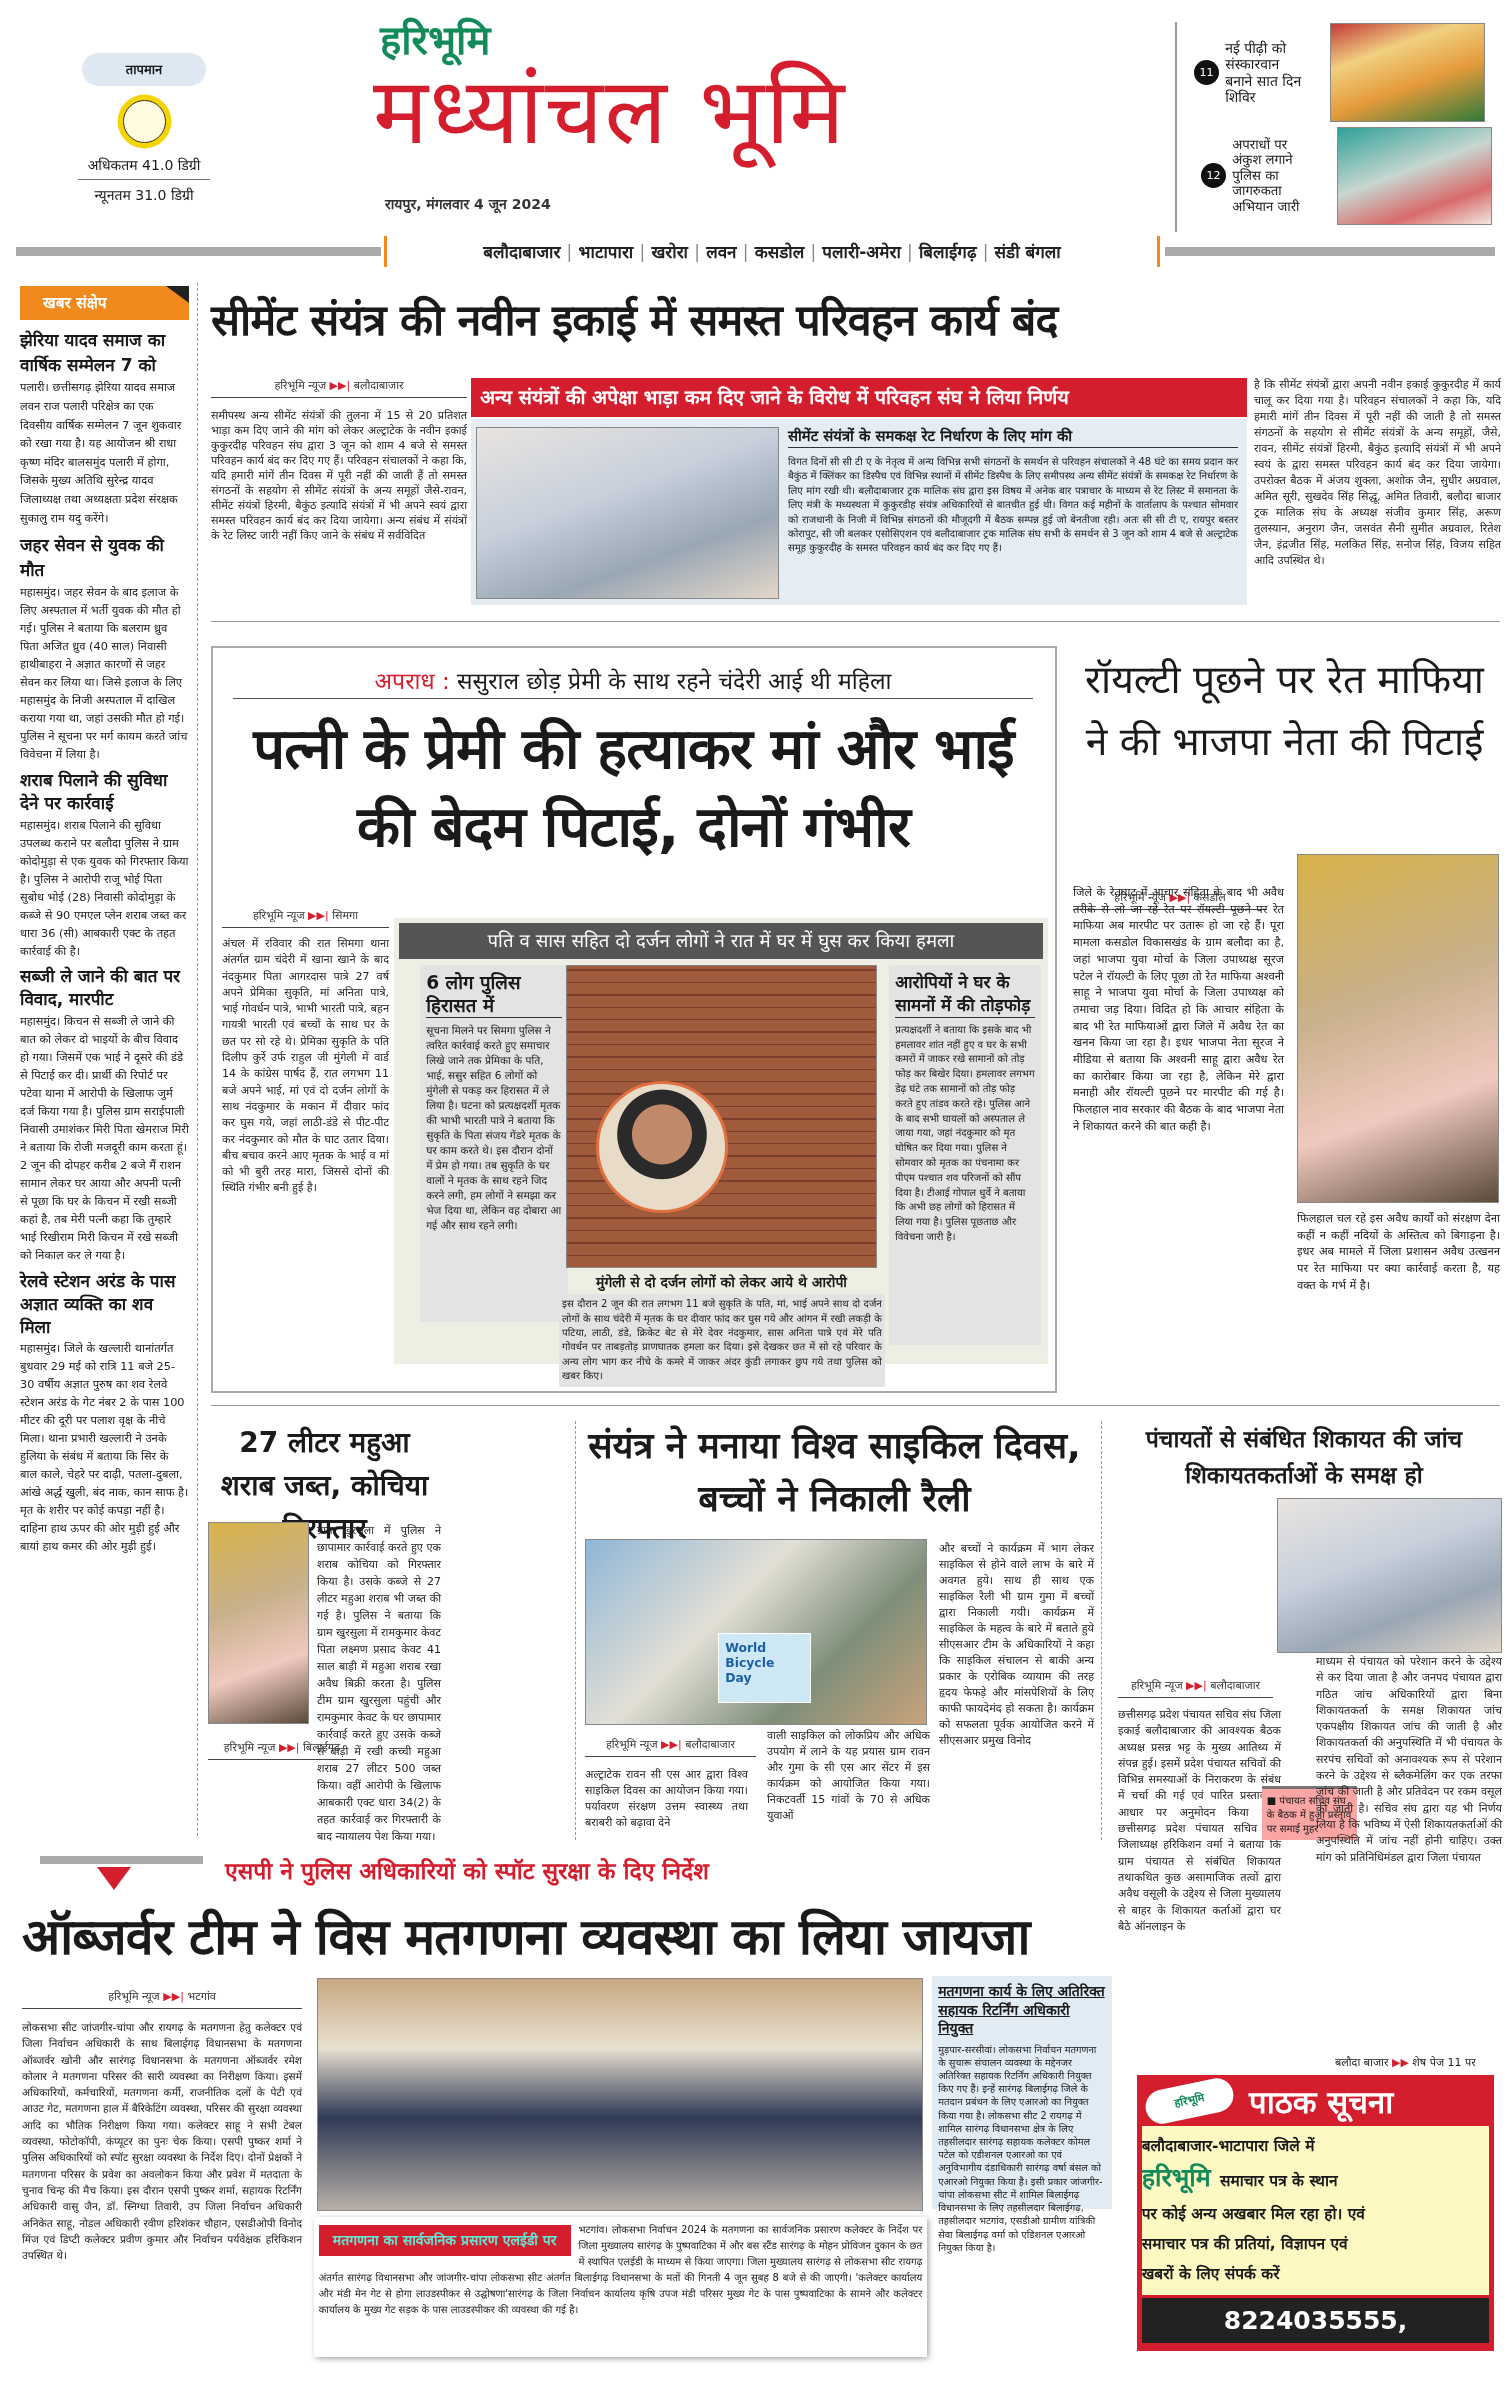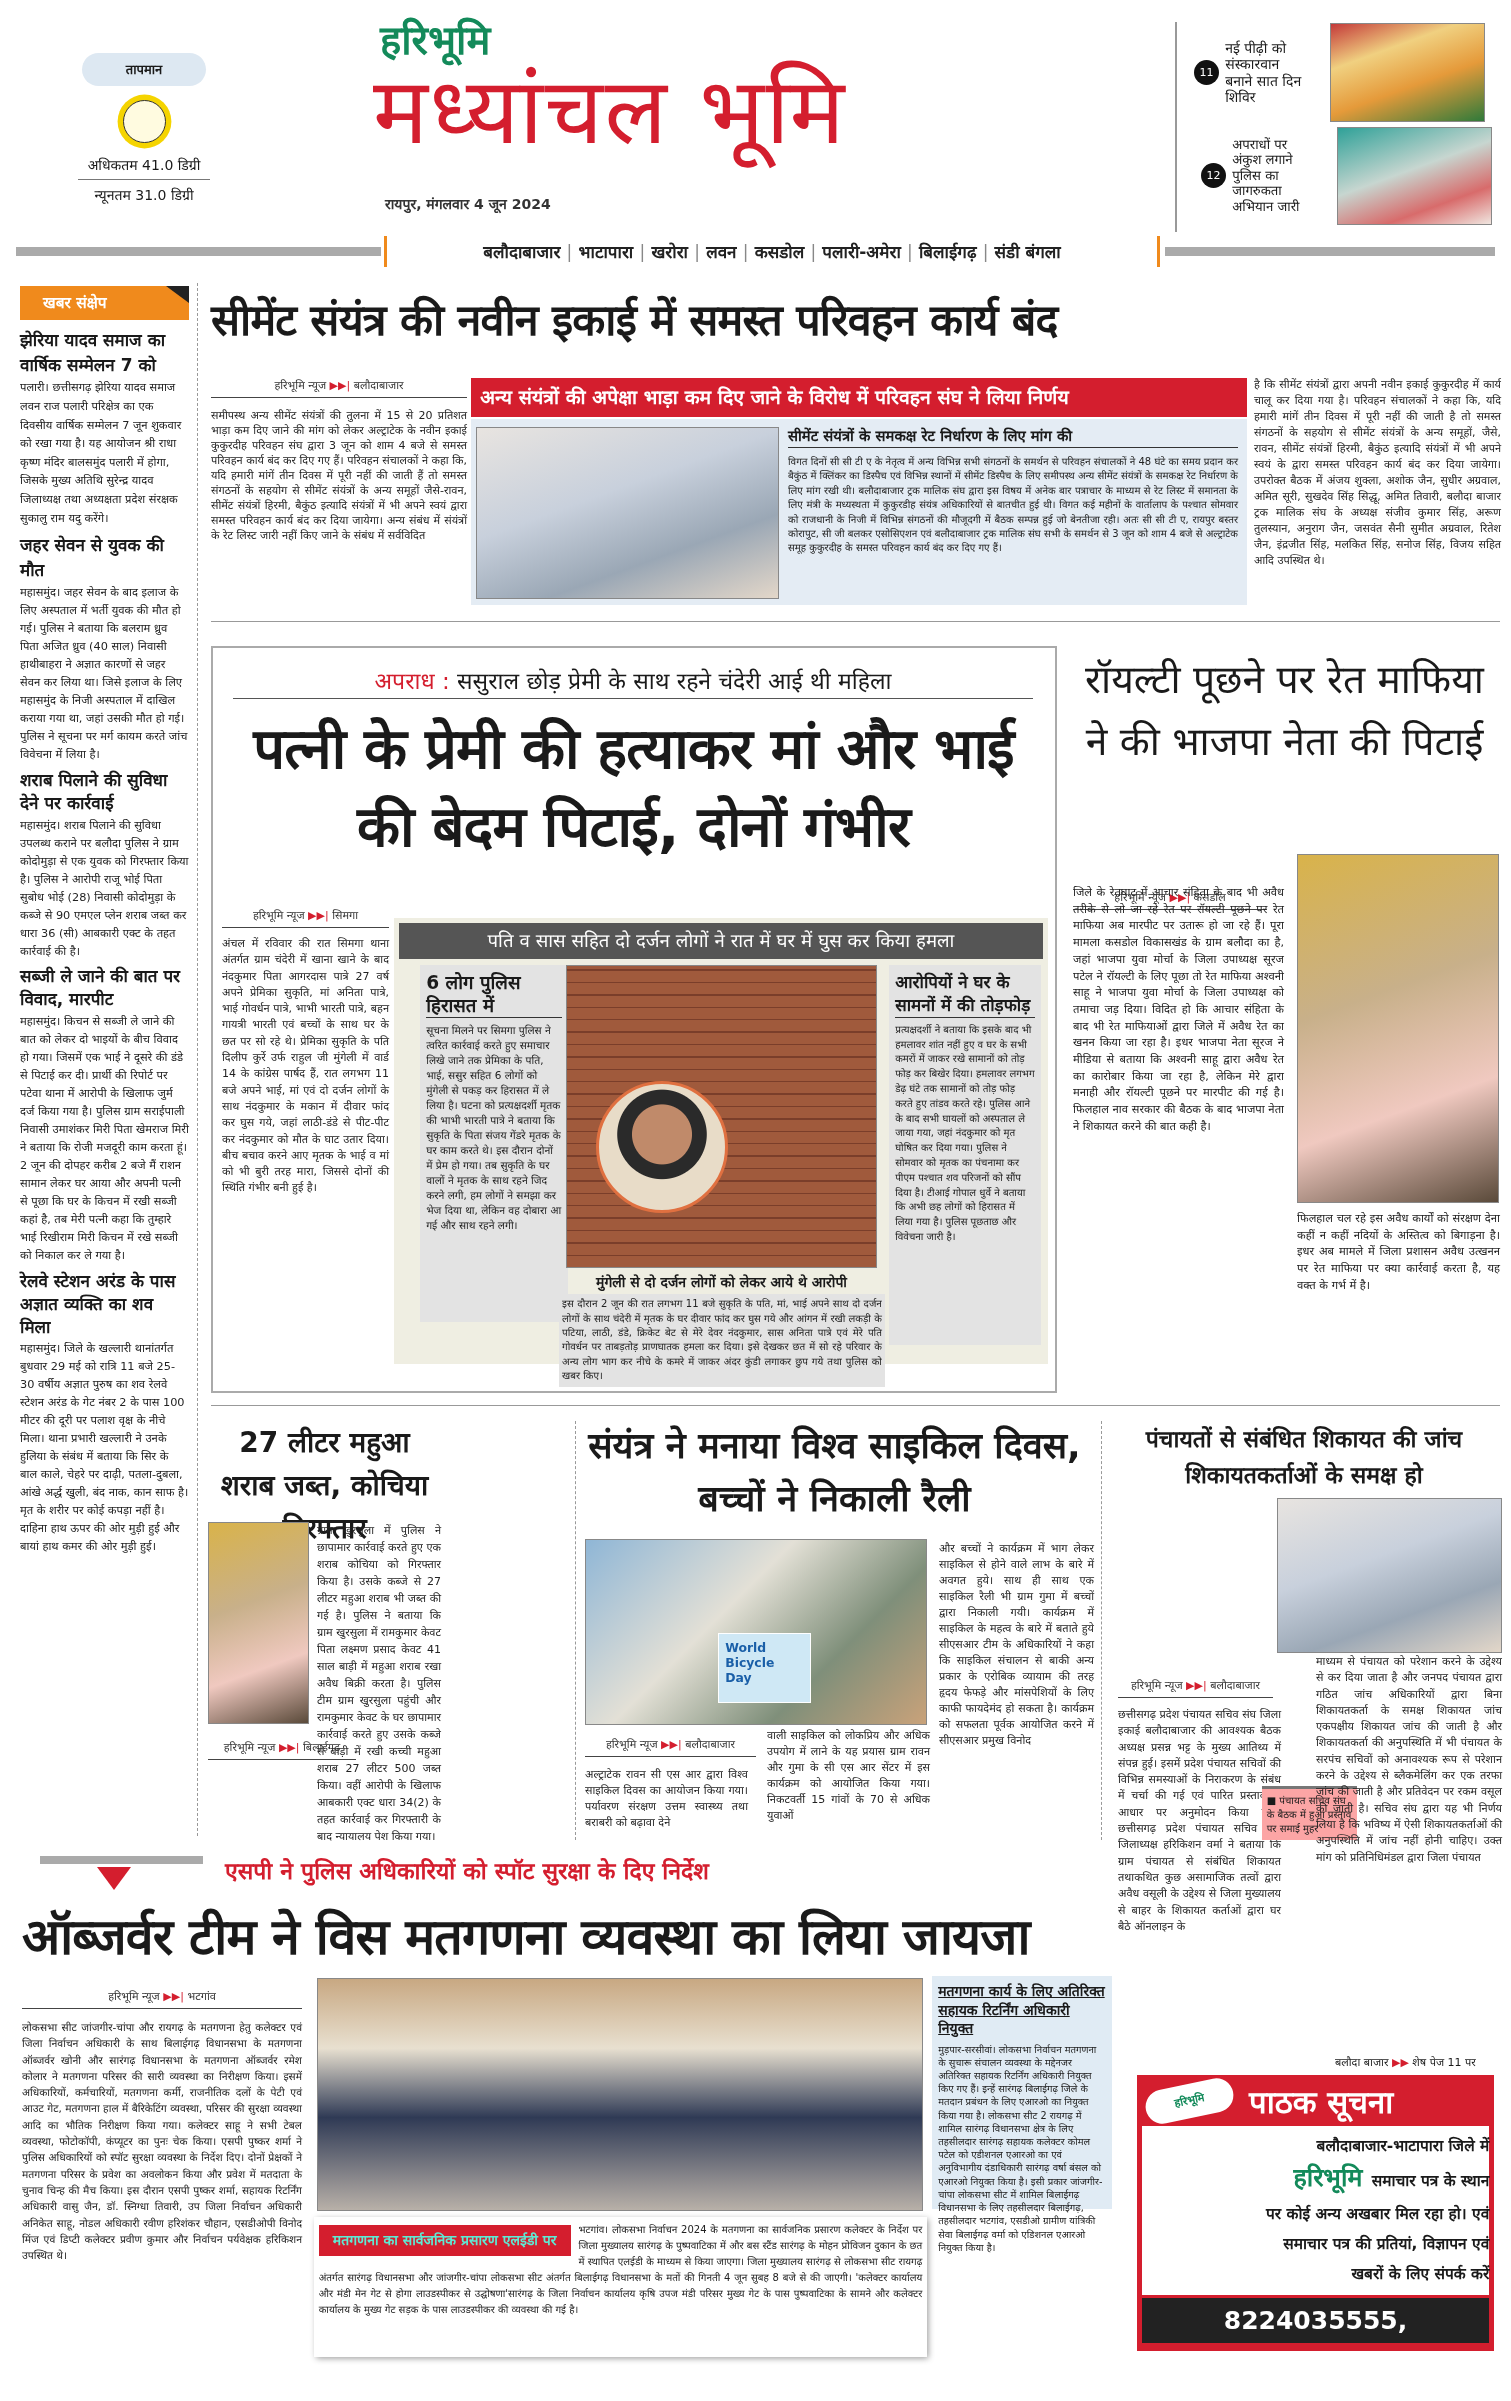--- a/index.html
+++ b/index.html
@@ -195,21 +195,21 @@
   <p class="bodys" style="font-size:10px;line-height:16px">भटगांव। लोकसभा निर्वाचन 2024 के मतगणना का सार्वजनिक प्रसारण कलेक्टर के निर्देश पर जिला मुख्यालय सारंगढ़ के पुष्पवाटिका में और बस स्टैंड सारंगढ़ के मोहन प्रोविजन दुकान के छत में स्थापित एलईडी के माध्यम से किया जाएगा। जिला मुख्यालय सारंगढ़ से लोकसभा सीट रायगढ़ अंतर्गत सारंगढ़ विधानसभा और जांजगीर-चांपा लोकसभा सीट अंतर्गत बिलाईगढ़ विधानसभा के मतों की गिनती 4 जून सुबह 8 बजे से की जाएगी। 'कलेक्टर कार्यालय और मंडी मेन गेट से होगा लाउडस्पीकर से उद्घोषणा'सारंगढ़ के जिला निर्वाचन कार्यालय कृषि उपज मंडी परिसर मुख्य गेट के पास पुष्पवाटिका के सामने और कलेक्टर कार्यालय के मुख्य गेट सड़क के पास लाउडस्पीकर की व्यवस्था की गई है।</p>
 </div>
 <div class="abs" style="left:932px;top:1976px;width:180px;height:233px;background:#e0ebf4;padding:6.2px">
   <div style="font-size:14px;font-weight:bold;line-height:18.6px;text-decoration:underline;margin-bottom:4.7px">मतगणना कार्य के लिए अतिरिक्त सहायक रिटर्निंग अधिकारी नियुक्त</div>
   <p class="bodys" style="font-size:9.7px;line-height:13.2px;text-align:left">मुड़पार-सरसीवां। लोकसभा निर्वाचन मतगणना के सुचारू संचालन व्यवस्था के मद्देनजर अतिरिक्त सहायक रिटर्निंग अधिकारी नियुक्त किए गए हैं। इन्हें सारंगढ़ बिलाईगढ़ जिले के मतदान प्रबंधन के लिए एआरओ का नियुक्त किया गया है। लोकसभा सीट 2 रायगढ़ में शामिल सारंगढ़ विधानसभा क्षेत्र के लिए तहसीलदार सारंगढ़ सहायक कलेक्टर कोमल पटेल को एडीशनल एआरओ का एवं अनुविभागीय दंडाधिकारी सारंगढ़ वर्षा बंसल को एआरओ नियुक्त किया है। इसी प्रकार जांजगीर-चांपा लोकसभा सीट में शामिल बिलाईगढ़ विधानसभा के लिए तहसीलदार बिलाईगढ़, तहसीलदार भटगांव, एसडीओ ग्रामीण यांत्रिकी सेवा बिलाईगढ़ वर्मा को एडिशनल एआरओ नियुक्त किया है।</p>
 </div>
 
 <div class="abs" style="left:1137px;top:2075px;width:357px;height:276px;background:#d41e2e;padding:3.1px">
   <div style="position:absolute;left:7.8px;top:9.3px;width:89px;height:34px;background:#fff;border-radius:17px;transform:rotate(-12deg);color:#138a5a;font-weight:bold;font-size:11px;text-align:center;line-height:34px">हरिभूमि</div>
   <div style="margin-left:109px;color:#fff;font-size:31px;font-weight:bold;line-height:48px">पाठक सूचना</div>
-  <div style="background:#ffffff;margin:0 1.6px;height:169px;text-align:right;padding-top:6.2px;font-weight:bold">
+  <div style="background:#fef9c3;margin:0 1.6px;height:169px;text-align:left;padding-top:6.2px;font-weight:bold">
     <div style="font-size:15.5px;line-height:28px">बलौदाबाजार-भाटापारा जिले में</div>
     <div style="font-size:15.5px;line-height:36px"><span style="color:#138a5a;font-size:25px;margin-right:9.3px">हरिभूमि</span><span>समाचार पत्र के स्थान</span></div>
     <div style="font-size:15.5px;line-height:31px">पर कोई अन्य अखबार मिल रहा हो। एवं</div>
     <div style="font-size:15.5px;line-height:29.5px">समाचार पत्र की प्रतियां, विज्ञापन एवं</div>
     <div style="font-size:15.5px;line-height:28px">खबरों के लिए संपर्क करें</div>
   </div>
   <div style="background:#222;color:#fff;margin:3.1px 1.6px 0;height:45px;line-height:45px;font-size:25px;font-weight:bold;text-align:center">8224035555, 8370049468</div>
 </div>
 
 

